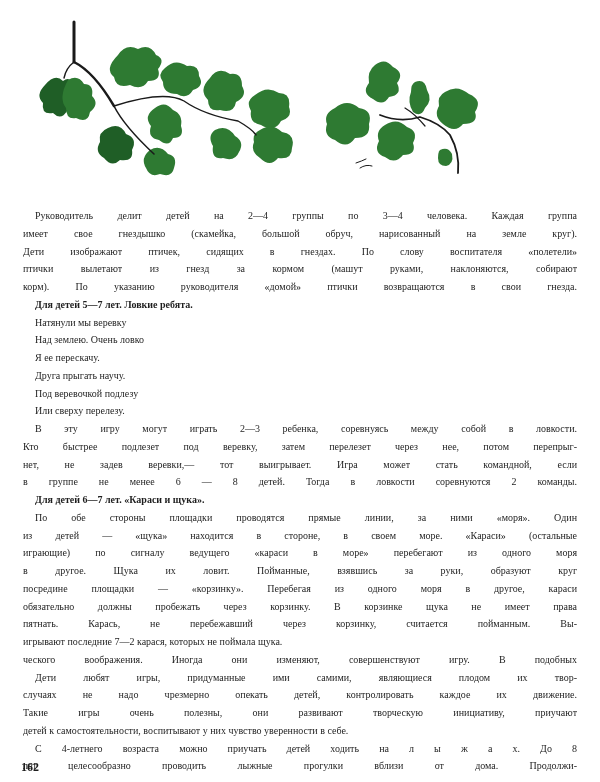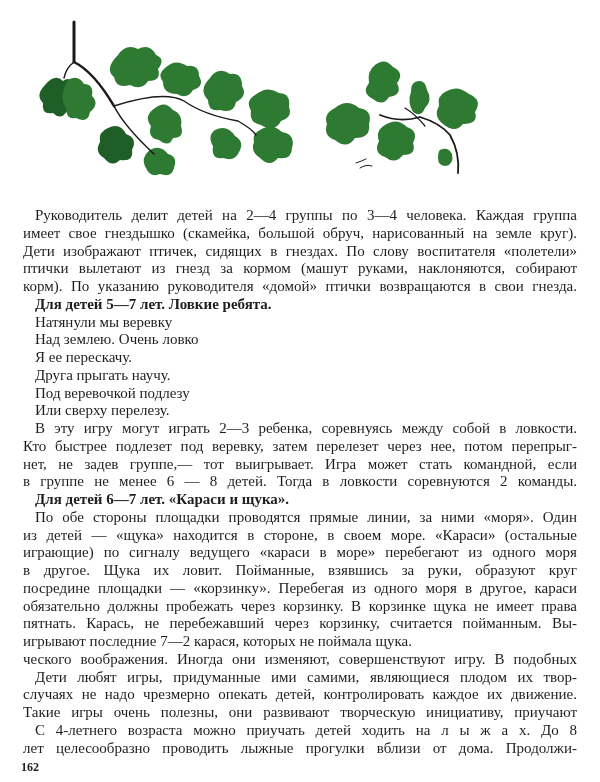--- a/index.html
+++ b/index.html
@@ -1,19 +1,19 @@
 <!DOCTYPE html>
 <html><head>
 <meta charset="utf-8">
 <style>
   html, body { margin:0; padding:0; }
   body { width:600px; height:782px; background:#ffffff; position:relative; overflow:hidden;
          font-family:"Liberation Serif", serif; color:#1e1e1e; }
   .illus { position:absolute; left:0; top:0; width:600px; height:200px; }
-  .text { position:absolute; left:23px; top:207px; width:554px; font-size:15px; line-height:17.75px; }
+  .text { position:absolute; left:23px; top:207px; width:554px; font-size:10px; line-height:17.75px; }
   .line { display:block; white-space:nowrap; text-align:justify; text-align-last:justify; height:17.75px; }
   .line.last { text-align-last:left; }
   .ind { padding-left:12px; }
   .bold { font-weight:bold; }
   .pagenum { position:absolute; left:21px; top:760px; font-size:12px; font-weight:bold; }
 </style>
 </head>
 <body>
 
 <svg class="illus" viewBox="0 0 600 200">
@@ -62,36 +62,37 @@
 
   <span class="line last ind">Натянули мы веревку</span>
   <span class="line last ind">Над землею. Очень ловко</span>
   <span class="line last ind">Я ее перескачу.</span>
   <span class="line last ind">Друга прыгать научу.</span>
   <span class="line last ind">Под веревочкой подлезу</span>
   <span class="line last ind">Или сверху перелезу.</span>
 
   <span class="line ind">В эту игру могут играть 2—3 ребенка, соревнуясь между собой в ловкости.</span>
   <span class="line">Кто быстрее подлезет под веревку, затем перелезет через нее, потом перепрыг-</span>
-  <span class="line">нет, не задев группе,— тот выигрывает. Игра может стать командной, если</span>
+  <span class="line">нет, не задев веревки,— тот выигрывает. Игра может стать командной, если</span>
   <span class="line">в группе не менее 6 — 8 детей. Тогда в ловкости соревнуются 2 команды.</span>
 
   <span class="line last ind bold">Для детей 6—7 лет. «Караси и щука».</span>
 
   <span class="line ind">По обе стороны площадки проводятся прямые линии, за ними «моря». Один</span>
   <span class="line">из детей — «щука» находится в стороне, в своем море. «Караси» (остальные</span>
   <span class="line">играющие) по сигналу ведущего «караси в море» перебегают из одного моря</span>
   <span class="line">в другое. Щука их ловит. Пойманные, взявшись за руки, образуют круг</span>
   <span class="line">посредине площадки — «корзинку». Перебегая из одного моря в другое, караси</span>
   <span class="line">обязательно должны пробежать через корзинку. В корзинке щука не имеет права</span>
   <span class="line">пятнать. Карась, не перебежавший через корзинку, считается пойманным. Вы-</span>
   <span class="line last">игрывают последние 7—2 карася, которых не поймала щука.</span>
 
   <span class="line">ческого воображения. Иногда они изменяют, совершенствуют игру. В подобных</span>
   <span class="line ind">Дети любят игры, придуманные ими самими, являющиеся плодом их твор-</span>
   <span class="line">случаях не надо чрезмерно опекать детей, контролировать каждое их движение.</span>
   <span class="line">Такие игры очень полезны, они развивают творческую инициативу, приучают</span>
+  <span class="line last">детей к самостоятельности, воспитывают у них чувство уверенности в себе.</span>
 
   <span class="line ind">С 4-летнего возраста можно приучать детей ходить на  л ы ж а х.  До 8</span>
   <span class="line">лет целесообразно проводить лыжные прогулки вблизи от дома. Продолжи-</span>
 </div>
 
 <div class="pagenum">162</div>
 
 </body></html>

